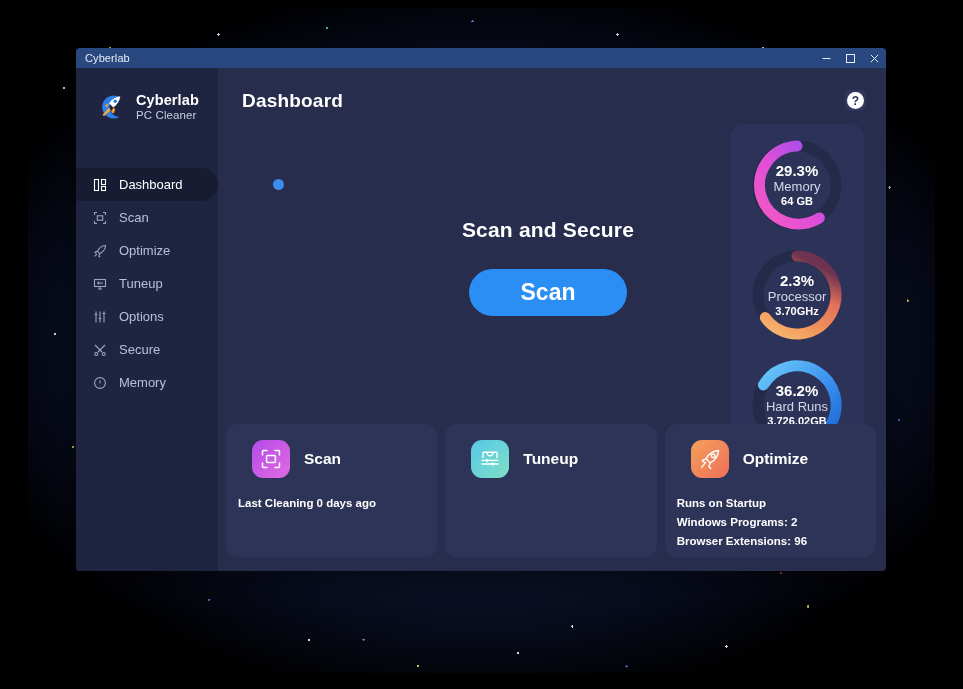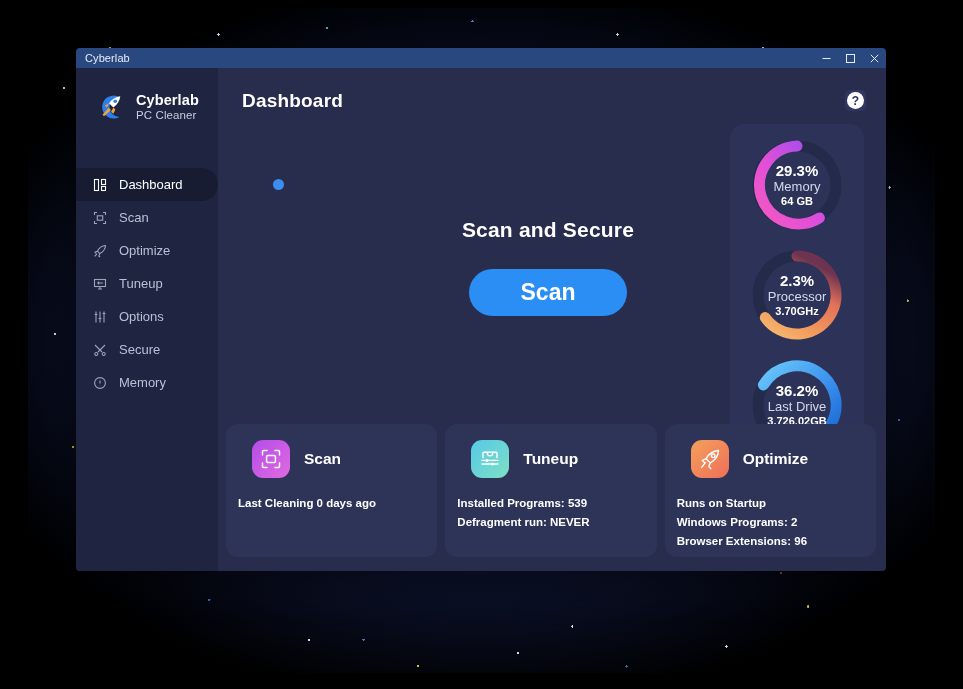--- a/index.html
+++ b/index.html
@@ -504,21 +504,21 @@
                   <stop offset="0%" stop-color="#63c0f8"></stop>
                   <stop offset="55%" stop-color="#3d93ef"></stop>
                   <stop offset="100%" stop-color="#1f6fd8"></stop>
                 </linearGradient>
               </defs>
               <circle cx="53" cy="53" r="39" fill="none" stroke="#242a49" stroke-width="11"></circle>
               <path d="M 19.4 33 A 39 39 0 0 1 86.6 73" fill="none" stroke="url(#ghdd)" stroke-width="11" stroke-linecap="round"></path>
             </svg>
             <div class="gauge-label">
               <div class="g-pct">36.2%</div>
-              <div class="g-name">Last Drive</div>
+              <div class="g-name">Hard Runs</div>
               <div class="g-val">3,726.02GB</div>
             </div>
           </div>
 
         </div>
 
         <div class="cards">
 
           <div class="card">
             <div class="card-head">
@@ -541,24 +541,20 @@
                 <svg width="22" height="22" viewBox="0 0 22 22" fill="none" stroke="#ffffff" stroke-width="1.4" stroke-linecap="round">
                   <path d="M4 9.6V5.2a1 1 0 0 1 1-1h12a1 1 0 0 1 1 1v4.4"></path>
                   <path d="M8.2 4.4c0 2 1.3 3.4 2.8 3.4s2.8-1.4 2.8-3.4"></path>
                   <path d="M3 12.4h16M3 16h16"></path>
                   <circle cx="8" cy="12.4" r="1.5" fill="#ffffff" stroke="none"></circle>
                   <circle cx="13.6" cy="16" r="1.5" fill="#ffffff" stroke="none"></circle>
                 </svg>
               </div>
               <div class="card-title">Tuneup</div>
             </div>
-            <div class="card-lines">
-              <div>Installed Programs: 539</div>
-              <div>Defragment run: NEVER</div>
-            </div>
           </div>
 
           <div class="card">
             <div class="card-head">
               <div class="card-ico ico-optimize">
                 <svg width="22" height="22" viewBox="0 0 22 22" fill="none" stroke="#ffffff" stroke-width="1.4" stroke-linecap="round" stroke-linejoin="round">
                   <path d="M19.5 2.5c-5.3.3-9.9 3.6-12.4 8.2l4.2 4.2c4.6-2.5 7.9-7.1 8.2-12.4Z"></path>
                   <path d="M6.9 10.8 3.3 12.4l2.1 2.1M11.3 14.9l-1.6 3.6 2.1 2.1"></path>
                   <path d="M6.4 14.6 2.6 19.4"></path>
                   <circle cx="14.2" cy="7.8" r="1.8"></circle>

